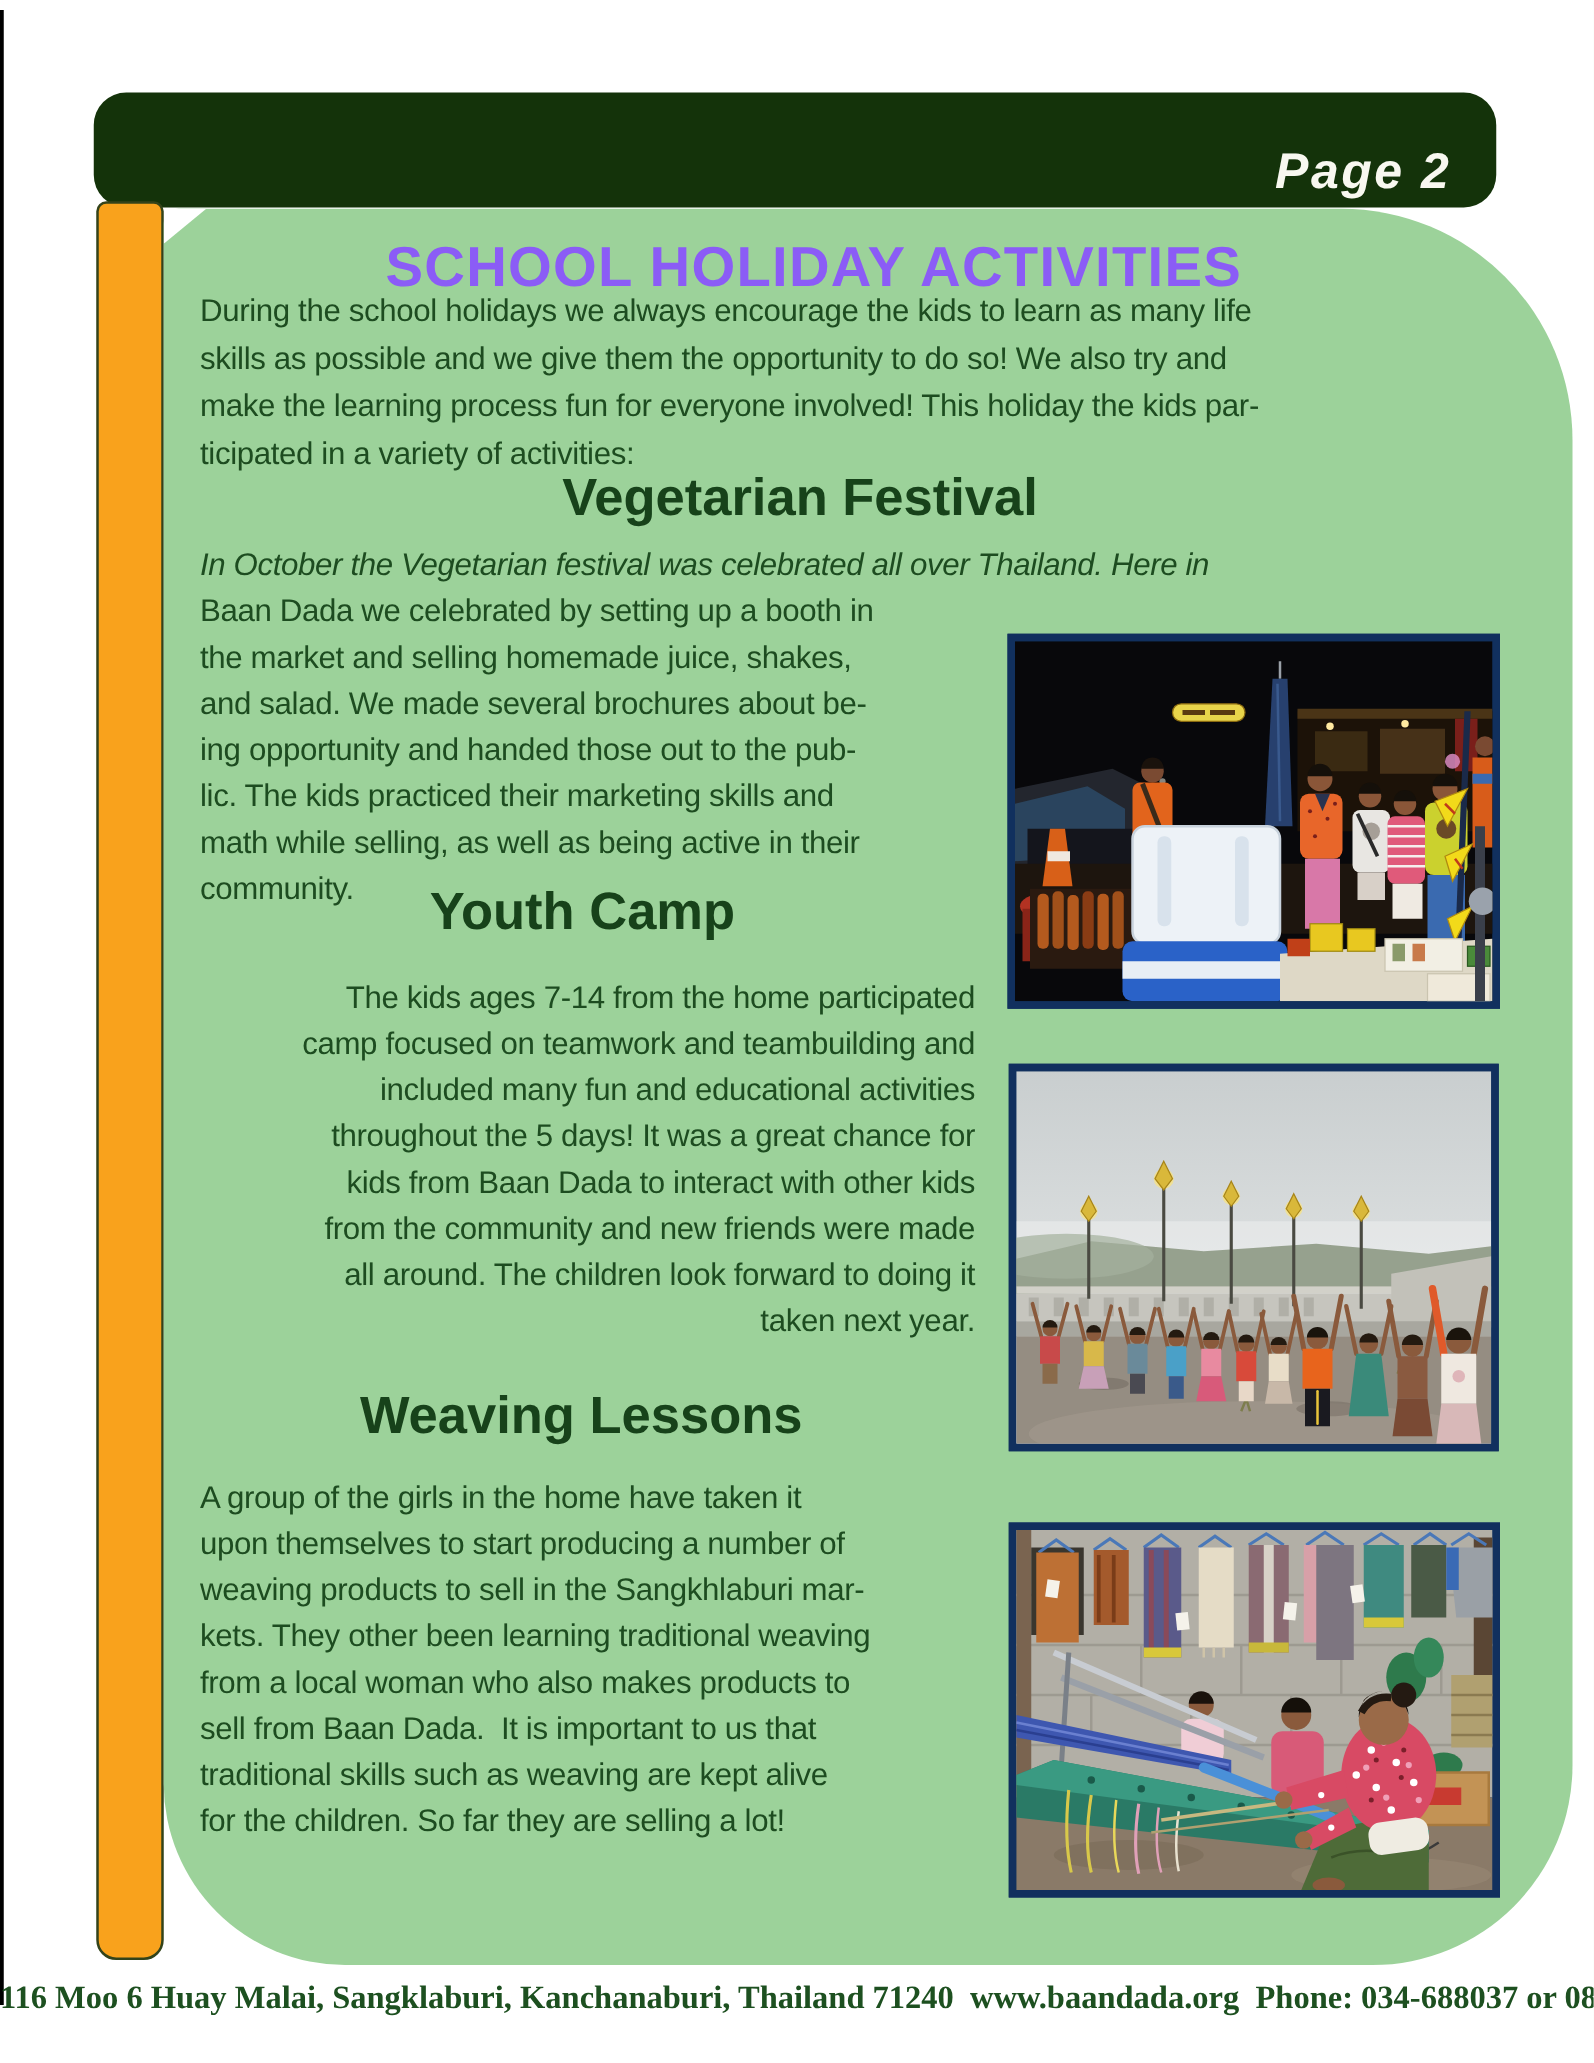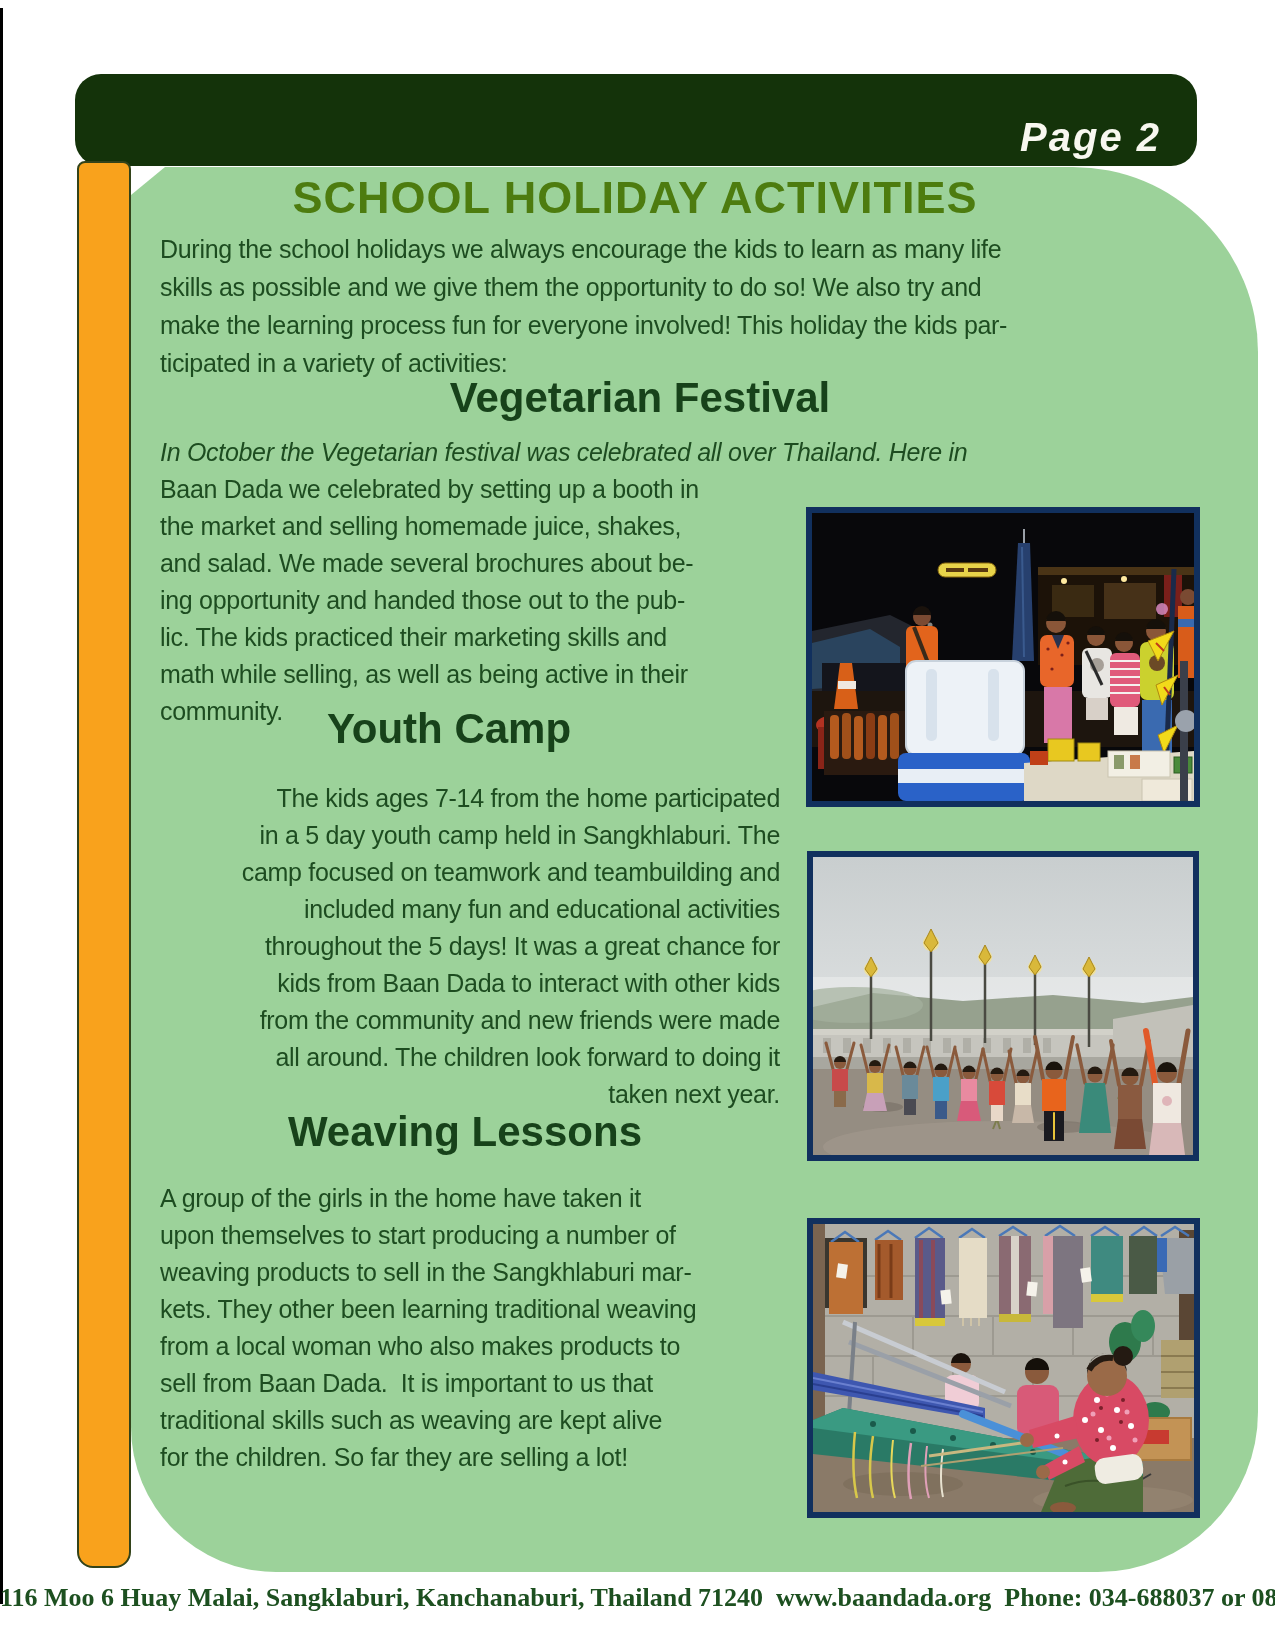--- a/index.html
+++ b/index.html
@@ -10,31 +10,31 @@
         background:#14330a;border-radius:26px;}
   .page-label{position:absolute;right:36px;bottom:6px;color:#f8f8f0;font-weight:bold;
         font-size:40px;letter-spacing:2px;font-style:italic;}
   .orange-bar{position:absolute;left:77px;top:161px;width:54px;height:1407px;
         background:#f9a21c;border:2px solid #33431a;border-radius:8px 8px 16px 16px;
         box-sizing:border-box;}
   .green-panel{position:absolute;left:131px;top:167px;width:1127px;height:1405px;
         background:#9cd29a;border-radius:12px 185px 160px 145px;}
   .corner-fold{position:absolute;left:131px;top:167px;width:34px;height:28px;
         background:#ffffff;clip-path:polygon(0 0,100% 0,0 100%);}
-  .main-title{position:absolute;left:165px;top:172px;width:940px;margin:0;
-        text-align:center;font-size:45px;font-weight:bold;color:#4d7c0f;letter-spacing:1px;}
+  .main-title{position:absolute;left:165px;top:172px;width:940px;margin:16px;
+        text-align:center;font-size:45px;font-weight:bold;color:#8b5cf6;letter-spacing:1px;}
   .lines{position:absolute;color:#1d4c20;font-size:25px;letter-spacing:-0.3px;}
   .tline{white-space:pre;height:37px;line-height:37px;}
   .intro{left:160px;top:230px;width:1000px;}
   .intro .tline{height:38px;line-height:38px;}
   .sec-h{position:absolute;margin:0;font-weight:bold;color:#17421a;font-size:42px;text-align:center;}
   .veg-h{left:165px;top:374px;width:950px;}
   .veg-lead{left:160px;top:434px;width:1000px;font-style:italic;}
   .veg-body{left:160px;top:471px;width:620px;}
-  .youth-h{left:144px;top:705px;width:610px;}
+  .youth-h{left:161px;top:705px;width:610px;}
   .youth-body{left:160px;top:780px;width:620px;text-align:right;}
   .weav-h{left:160px;top:1108px;width:610px;}
   .weav-body{left:160px;top:1180px;width:625px;}
   .photo{position:absolute;margin:0;border:6px solid #11305e;box-sizing:border-box;
         background:#11305e;}
   .photo svg{display:block;}
   .photo1{left:806px;top:507px;width:394px;height:300px;}
   .photo2{left:807px;top:851px;width:392px;height:310px;}
   .photo3{left:807px;top:1218px;width:393px;height:300px;}
   .footer{position:absolute;left:0;top:1583px;width:1275px;text-align:center;
@@ -212,21 +212,20 @@
       <g>
         <rect x="368" y="148" width="8" height="140" fill="#3a3f4a"></rect>
         <circle cx="374" cy="208" r="11" fill="#9aa2ac"></circle>
       </g>
     </svg>
   </figure>
 
   <h2 class="sec-h youth-h">Youth Camp</h2>
   <div class="lines youth-body">
       <div class="tline">The kids ages 7-14 from the home participated</div>
-      <div class="tline">in a 5 day youth camp held in Sangkhlaburi. The</div>
       <div class="tline">camp focused on teamwork and teambuilding and</div>
       <div class="tline">included many fun and educational activities</div>
       <div class="tline">throughout the 5 days! It was a great chance for</div>
       <div class="tline">kids from Baan Dada to interact with other kids</div>
       <div class="tline">from the community and new friends were made</div>
       <div class="tline">all around. The children look forward to doing it</div>
       <div class="tline">taken next year.</div>
     </div>
 
   <figure class="photo photo2">

